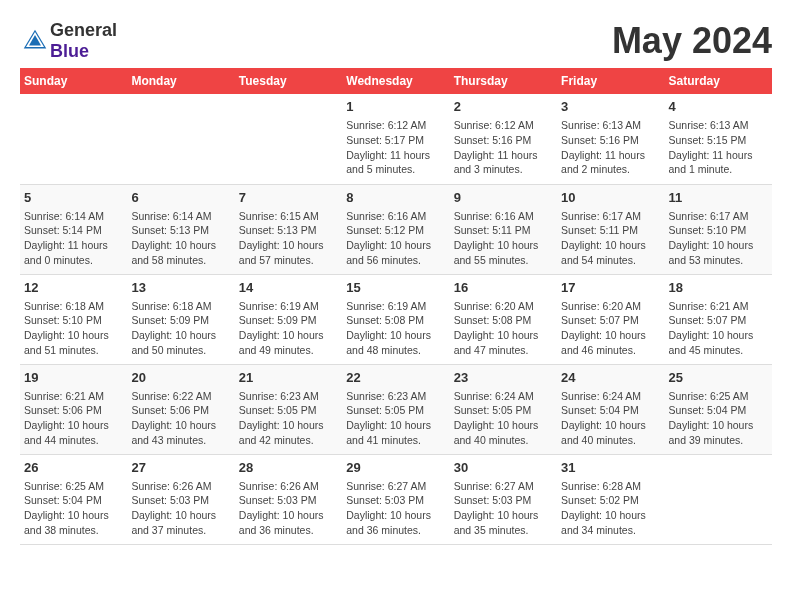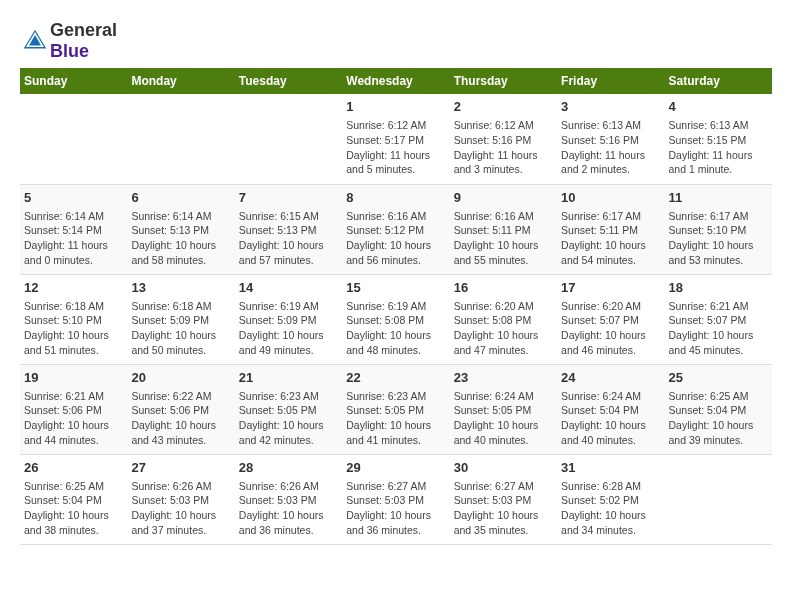--- a/index.html
+++ b/index.html
@@ -46,21 +46,21 @@
     .subtitle {
       font-size: 16px;
       color: #555;
     }
     table {
       width: 100%;
       border-collapse: collapse;
       font-size: 11px;
     }
     thead tr {
-      background-color: #4d7c0f;
+      background-color: #ef4444;
       color: #fff;
       border-radius: 6px;
     }
     thead th {
       padding: 6px 4px;
       text-align: left;
       font-size: 12px;
       font-weight: bold;
     }
     tbody tr {
@@ -95,20 +95,21 @@
       <polygon points="20,5 35,30 5,30" fill="#1a6db5"></polygon>
       <polygon points="20,8 32,28 8,28" fill="#fff"></polygon>
       <polygon points="20,12 28,26 12,26" fill="#1a6db5"></polygon>
     </svg>
     <div>
       <span class="logo-text-general">General</span><br>
       <span class="logo-text-blue">Blue</span>
     </div>
   </div>
   <div class="title-area">
+    <div class="main-title">May 2024</div>
   </div>
 </div>
 
 <table>
   <thead>
     <tr>
     <th>Sunday</th>
         <th>Monday</th>
         <th>Tuesday</th>
         <th>Wednesday</th>

